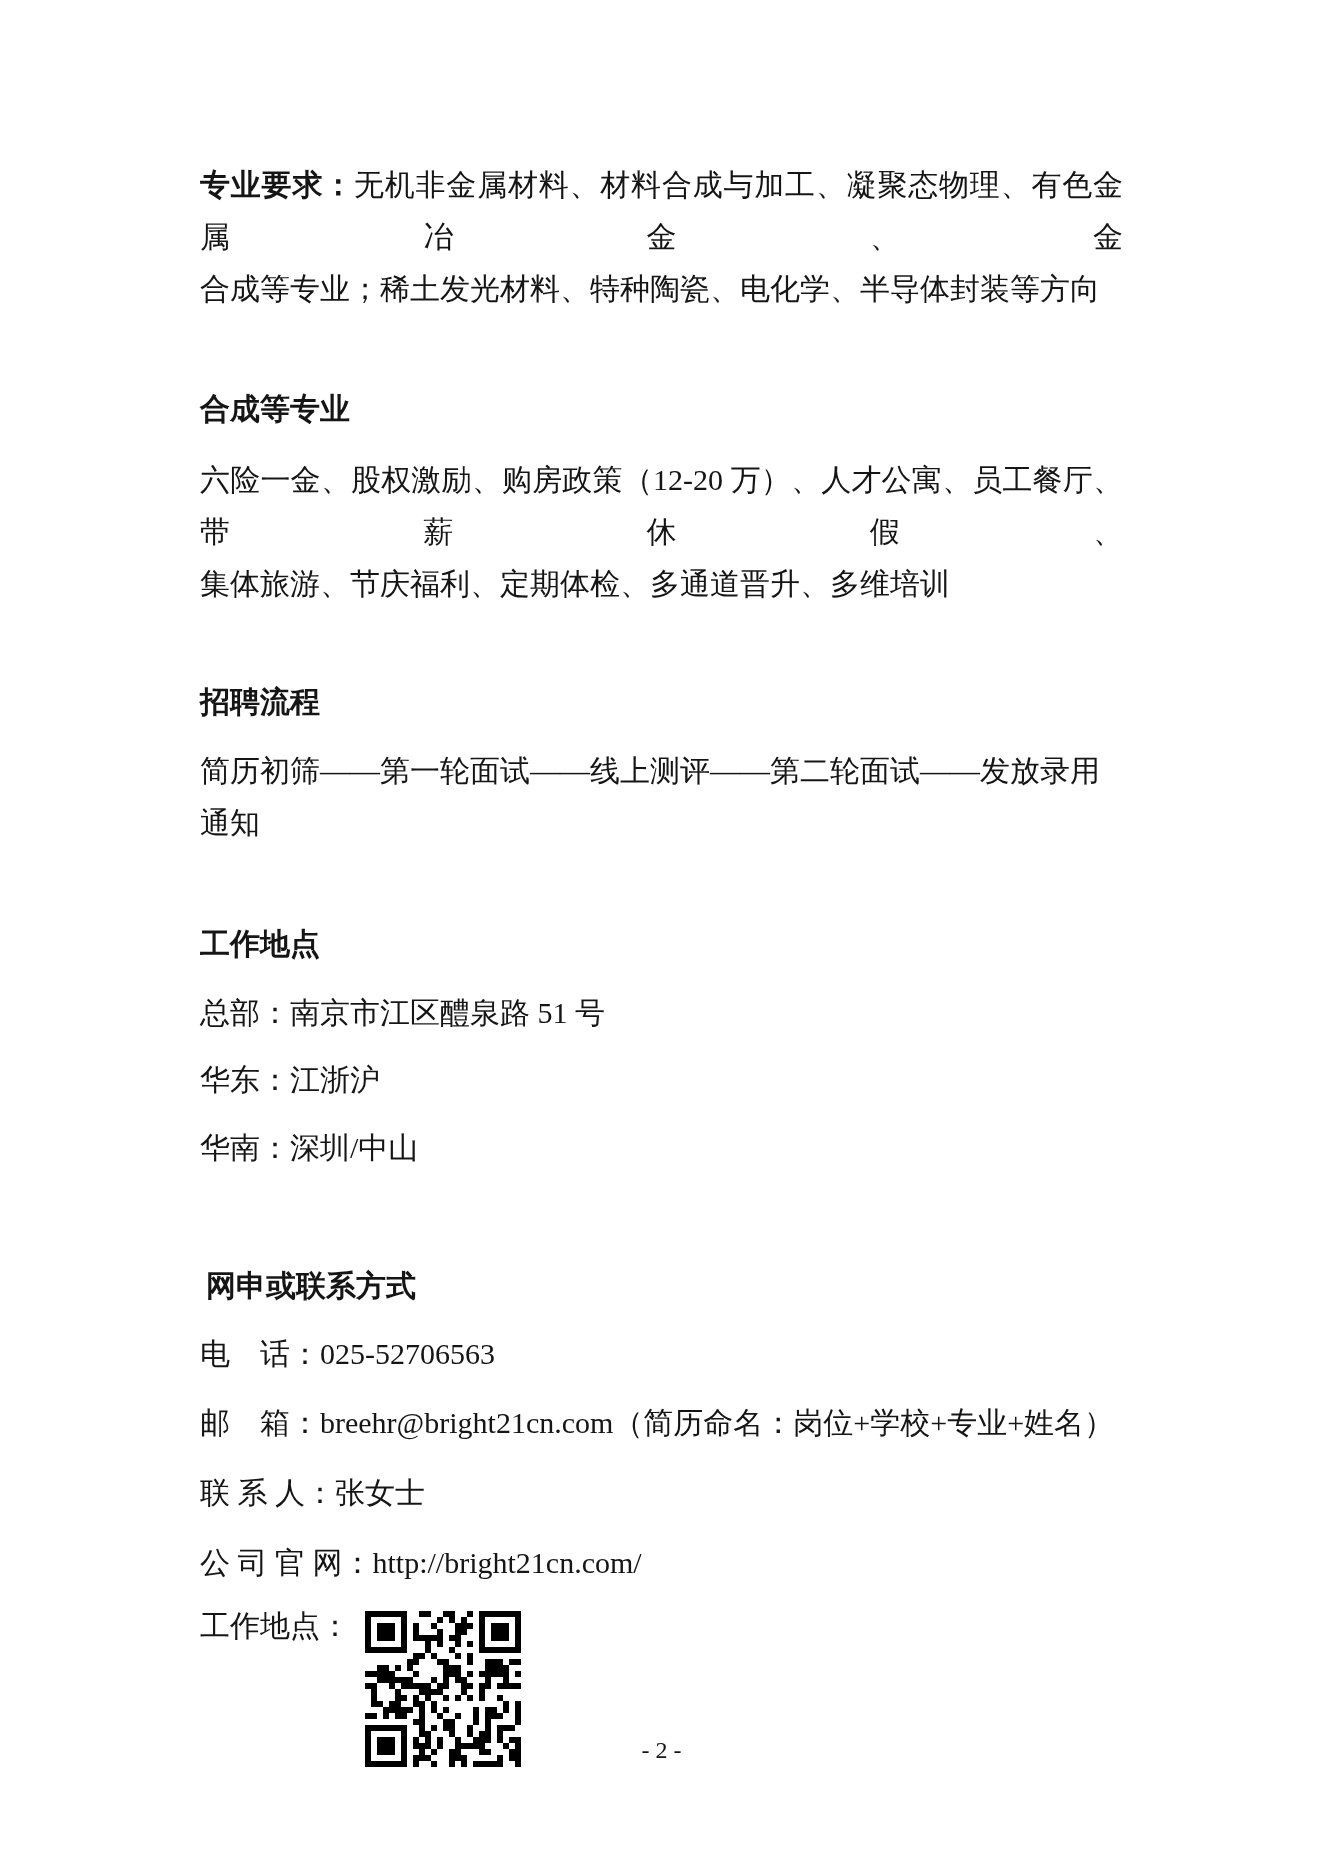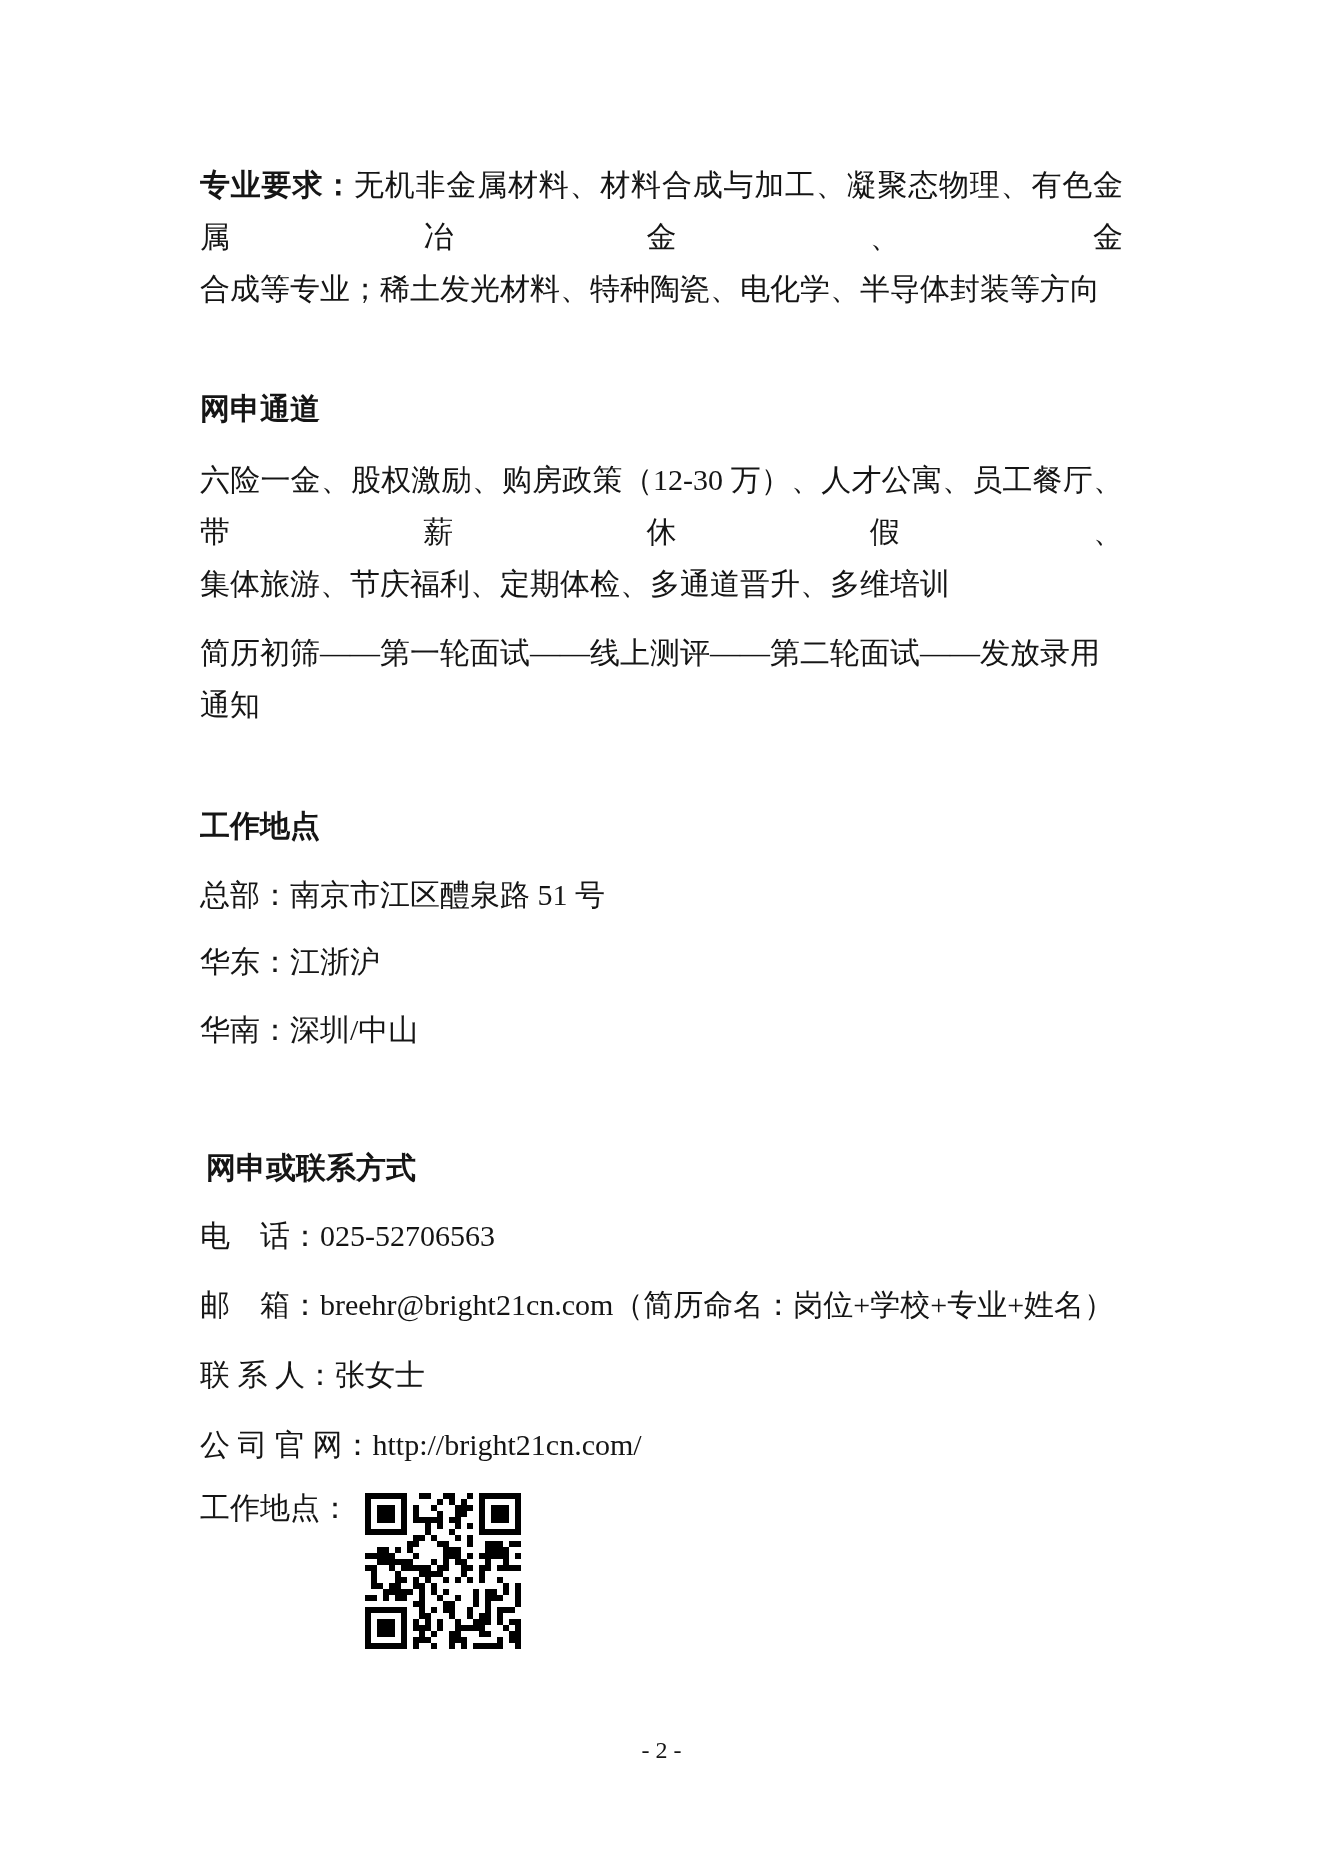--- a/index.html
+++ b/index.html
@@ -86,26 +86,27 @@
 
 <div class="page">
   <div class="content">
 
     <div class="p-major">
       <div class="line jline"><span class="hei">专业要求：</span><span>无机非金属材料、材料合成与加工、凝聚态物理、有色金属冶金、金</span></div>
       <div class="line">合成等专业；稀土发光材料、特种陶瓷、电化学、半导体封装等方向</div>
     </div>
 
 
-    <div class="heading h-benefits">网申通道</div>
+    <div class="heading h-benefits">合成等专业</div>
     <div class="p-benefits">
-      <div class="line jline">六险一金、股权激励、购房政策（12-30 万）、人才公寓、员工餐厅、带薪休假、</div>
+      <div class="line jline">六险一金、股权激励、购房政策（12-20 万）、人才公寓、员工餐厅、带薪休假、</div>
       <div class="line">集体旅游、节庆福利、定期体检、多通道晋升、多维培训</div>
     </div>
 
+    <div class="heading h-process">招聘流程</div>
     <div class="line p-process">简历初筛——第一轮面试——线上测评——第二轮面试——发放录用通知</div>
 
     <div class="heading h-location">工作地点</div>
     <div class="line p-hq">总部：南京市江区醴泉路 51 号</div>
     <div class="line p-east">华东：江浙沪</div>
     <div class="line p-south">华南：深圳/中山</div>
 
     <div class="heading h-contact">网申或联系方式</div>
     <div class="line p-phone">电　话：025-52706563</div>
     <div class="line p-email">邮　箱：breehr@bright21cn.com（简历命名：岗位+学校+专业+姓名）</div>

